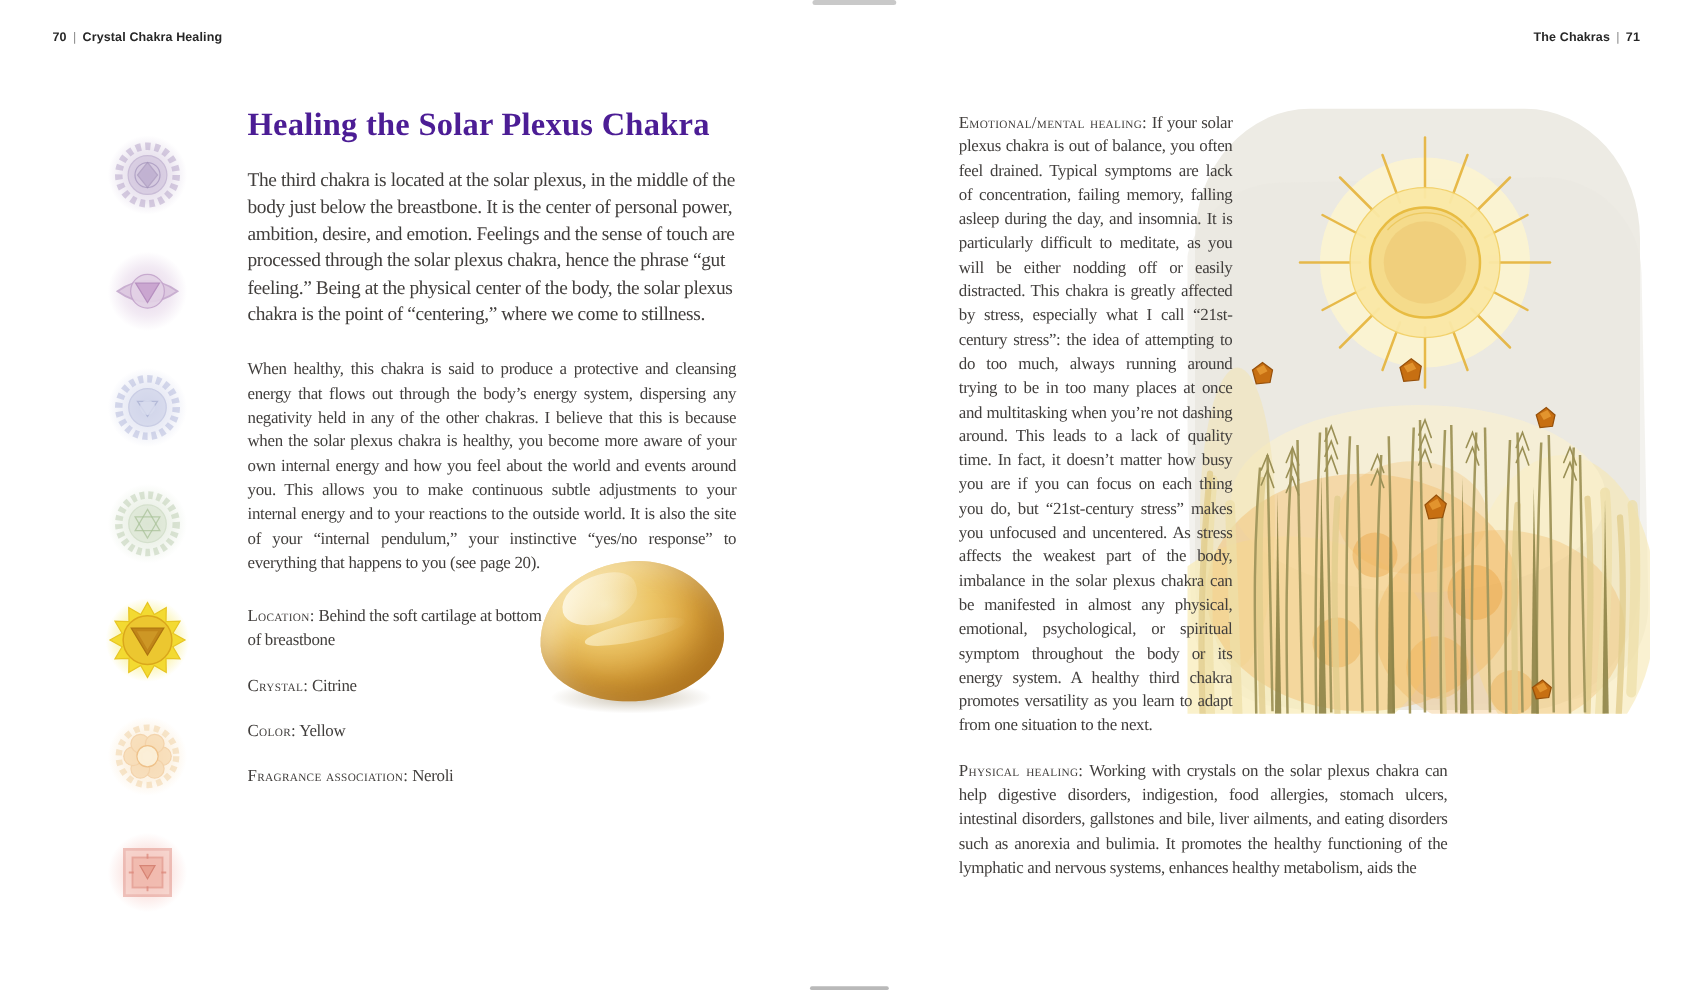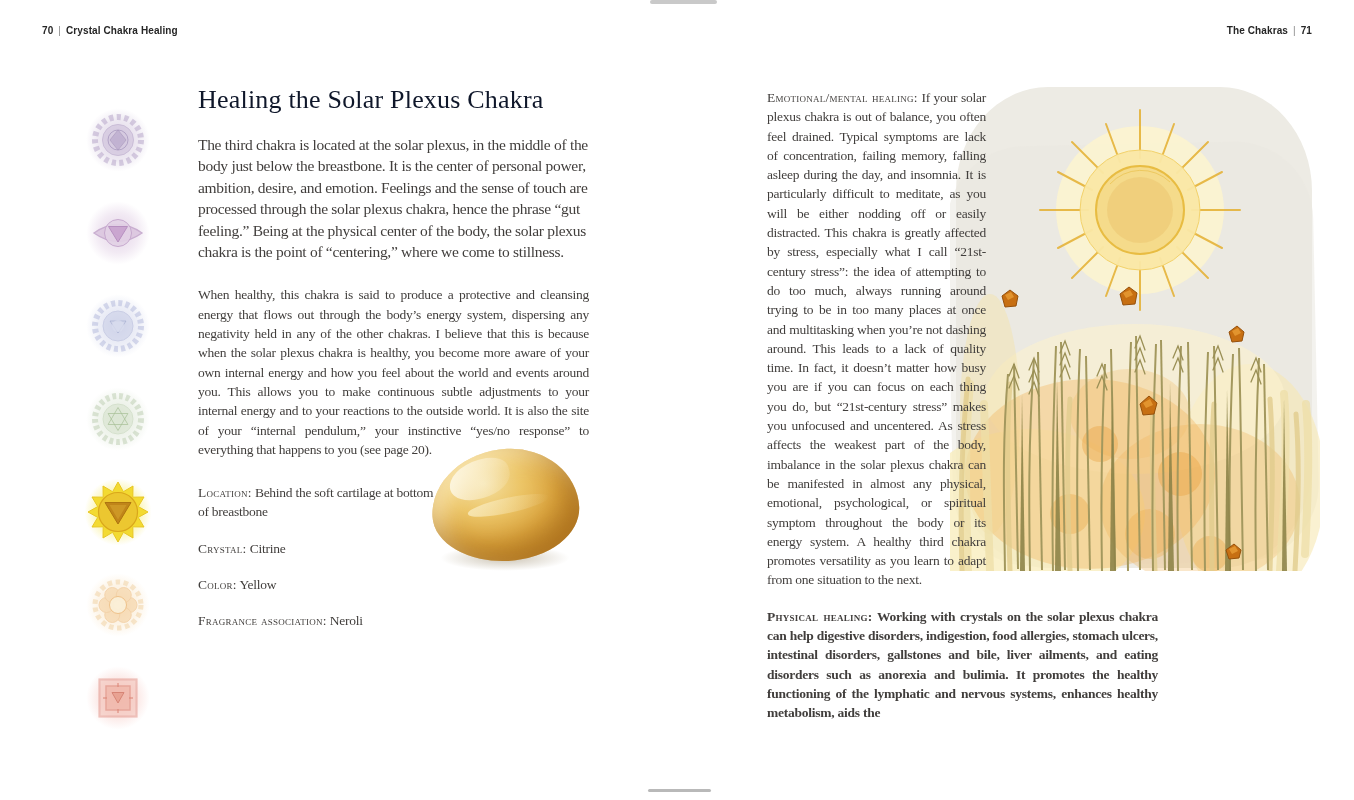--- a/index.html
+++ b/index.html
@@ -18,21 +18,21 @@
   .hdr-left{left:42px;}
   .hdr-right{right:42px;text-align:right;}
   .hdr .divider{font-weight:normal;color:#8a8a8a;padding:0 5px;}
 
   
   .chakra-col{position:absolute;left:74px;top:96px;width:88px;}
   .chakra{width:88px;height:88px;margin-bottom:5px;display:flex;align-items:center;justify-content:center;}
 
   
   .left-main{position:absolute;left:198px;top:84px;width:391px;}
-  h1{margin:0;font-size:26px;font-weight:400;color:#0f172a;letter-spacing:.2px;line-height:32px;}
+  h1{margin:0;font-size:26px;font-weight:700;color:#4c1d95;letter-spacing:.2px;line-height:32px;}
   p{margin:0;}
   .intro{margin-top:18px;font-size:15.5px;line-height:21.4px;letter-spacing:-.3px;}
   .body-text{font-size:13.5px;line-height:19.3px;letter-spacing:-.25px;}
   .left-main .body-text{margin-top:23px;text-align:justify;}
   .attrs{margin-top:24px;}
   .attr{font-size:13.5px;line-height:19.3px;letter-spacing:-.25px;margin-bottom:17px;}
   .attr.loc{width:245px;}
   .attr.keywords{text-align:justify;}
   .sc{font-variant:small-caps;letter-spacing:.25px;}
 
@@ -49,21 +49,21 @@
        border-radius:60% 40% 55% 45%;transform:rotate(-12deg);
        background:linear-gradient(115deg, rgba(255,252,240,.85), rgba(255,252,240,.05));}
   .stone::after{content:"";position:absolute;left:24%;top:44%;width:56%;height:13%;
        border-radius:50%;transform:rotate(-9deg);
        background:linear-gradient(100deg, rgba(255,250,225,.6), rgba(255,250,225,0));}
 
   
   .right-main{position:absolute;left:767px;top:88px;width:391px;z-index:2;}
   .right-main .body-text{text-align:justify;}
   .wrap-spacer{float:right;width:172px;height:502px;}
-  .physical{margin-top:17px;font-weight:bold;}
+  .physical{margin-top:17px;}
 
   .illustration{position:absolute;left:950px;top:84px;width:370px;height:487px;margin:0;z-index:1;}
   .caption{position:absolute;left:1183px;top:594px;width:125px;z-index:2;
        font-family:"Liberation Sans",sans-serif;font-weight:bold;font-size:10.5px;
        line-height:14px;color:#8f959a;}
 </style>
 </head>
 <body>
 
 <div class="spread">

